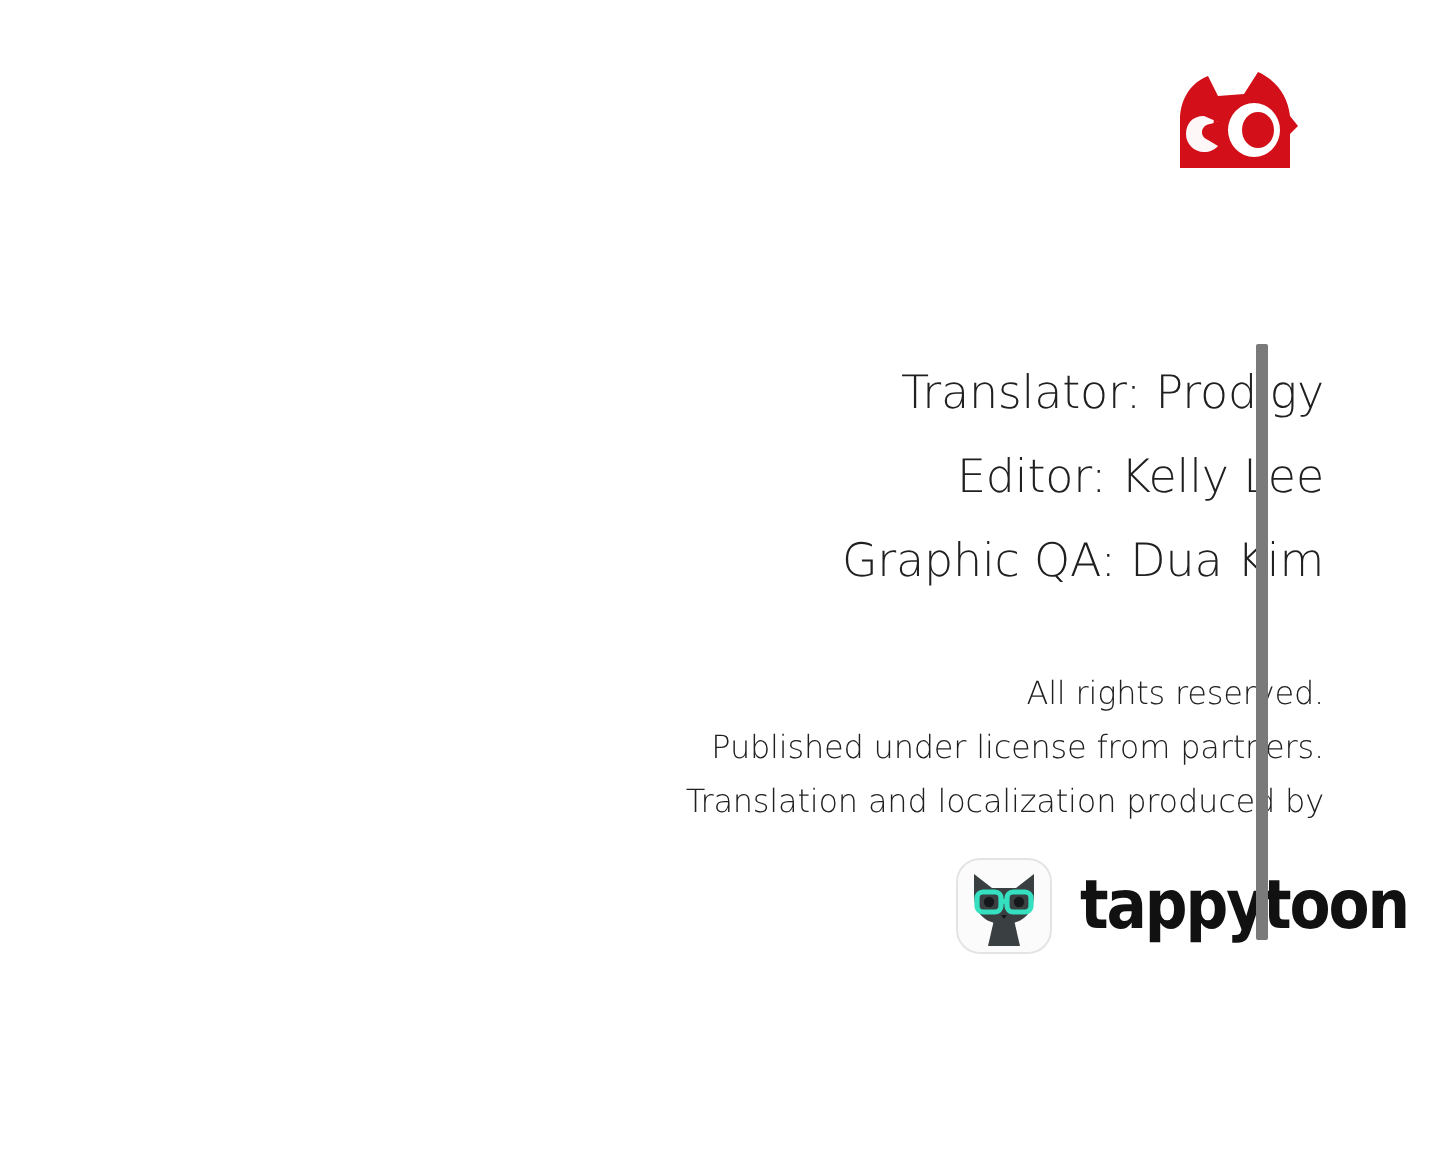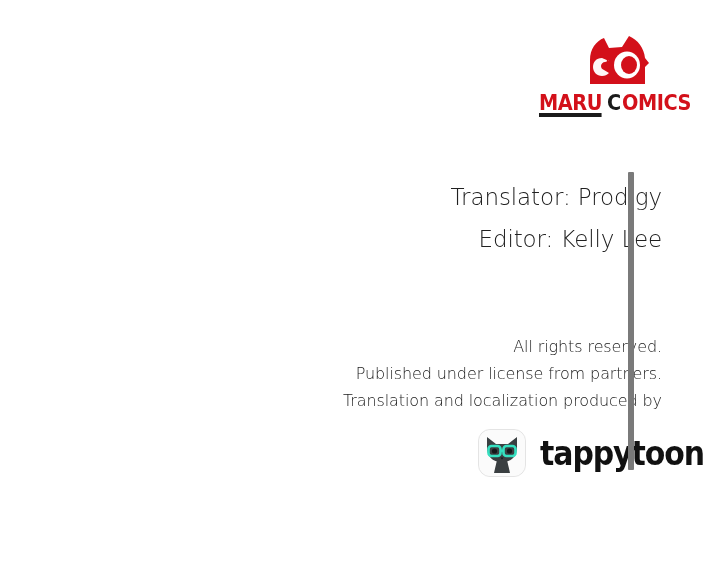--- a/index.html
+++ b/index.html
@@ -190,32 +190,27 @@
         <path d="M8 50 L8 26 C8 15 14 7 22 4 L27 14 L40 13 L47 2 C56 6 62 14 63 24 L67 29 L63 33 L63 50 Z" fill="#d3101a"></path>
 
         <path d="M20 24 C14 24 11 28 11 33 C11 38 15 42 20 42 C23 42 25 41 27 39 L22 36 C20 35 19 34 19 32 C19 30 21 28 23 28 L27 27 Z" fill="#ffffff" opacity="0.97"></path>
         <path d="M25 25 L31 32 L24 36 Z" fill="#d3101a"></path>
 
         <ellipse cx="45" cy="31" rx="13" ry="13.5" fill="#ffffff"></ellipse>
         <ellipse cx="47" cy="31" rx="8" ry="9" fill="#d3101a"></ellipse>
       </svg>
     </div>
 
-    <div class="publisher-wordmark">
-      <span class="wm-maru">MARU</span>
-      <span class="wm-gap"></span>
-      <span class="wm-c">C</span>
-      <span class="wm-omics">OMICS</span>
-    </div>
 
   </div>
 
   <div class="credits">
     <div class="credit-line">Translator: Prodigy</div>
     <div class="credit-line">Editor: Kelly Lee</div>
+    <div class="credit-line">Graphic QA: Dua Kim</div>
   </div>
 
   <div class="legal">
     <div class="legal-line">All rights reserved.</div>
     <div class="legal-line">Published under license from partners.</div>
     <div class="legal-line">Translation and localization produced by</div>
   </div>
 
   <div class="tappytoon-lockup">
     <div class="tt-badge">

